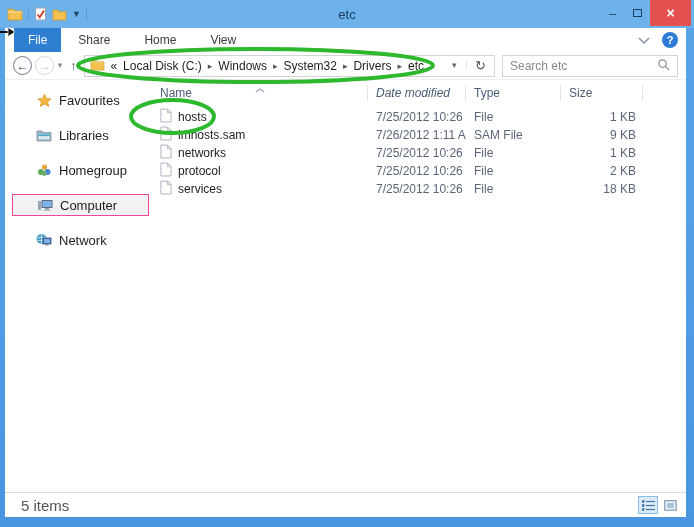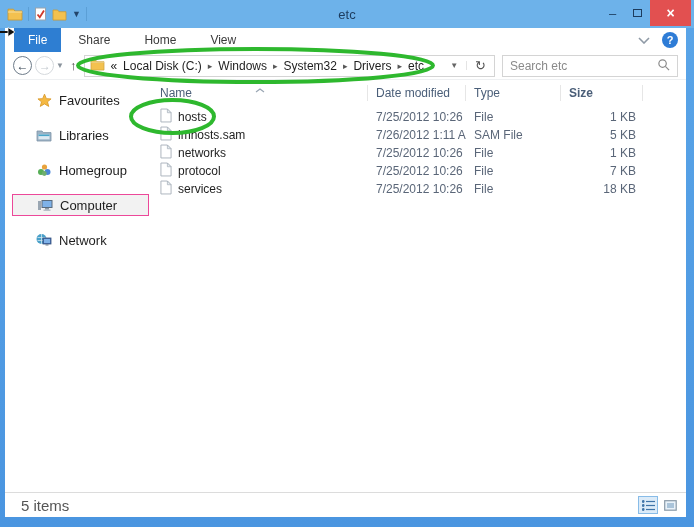--- a/index.html
+++ b/index.html
@@ -62,23 +62,23 @@
   .sidebar { width: 147px; flex: none; padding-top: 9px; }
   .sitem { height: 22px; display: flex; align-items: center; gap: 7px; padding-left: 24px;
            margin: 0 3px 13px 7px; color: #1e1e1e; font-size: 13px; }
   .sitem.sel { background: #f2f2f2; border: 1px solid #ec4899; }
   .sitem .sicon { width: 16px; display: flex; justify-content: center; flex: none; }
 
   .filearea { flex: 1; padding-top: 3px; position: relative; }
   .fhead { display: flex; height: 20px; align-items: center; color: #4a5e78; position: relative; }
   .hcell { padding-left: 8px; height: 16px; line-height: 16px; border-right: 1px solid #e6e6e6; }
   .hname { width: 216px; position: relative; }
-  .hdate { width: 98px; }
+  .hdate { width: 98px; font-style: italic; }
   .htype { width: 95px; }
-  .hsize { width: 82px; font-weight: bold; }
+  .hsize { width: 82px; }
   .hfill { flex: 1; border-right: none; }
   .sortcaret { position: absolute; left: 103px; top: -4px; }
 
   .rows { margin-top: 5px; }
   .frow { display: flex; height: 18px; align-items: center; color: #5a6678; }
   .ccell { padding-left: 8px; white-space: nowrap; overflow: hidden; }
   .cname { width: 216px; display: flex; align-items: center; gap: 6px; color: #1e1e1e; }
   .cdate { width: 98px; }
   .ctype { width: 95px; }
   .csize { width: 82px; text-align: right; padding-right: 7px; padding-left: 0; }
@@ -270,21 +270,21 @@
             <div class="frow">
               <span class="ccell cname">
                 <span><svg width="12" height="15" viewBox="0 0 13 16">
                     <path d="M1 1 h7 l4 4 v10 H1z" fill="#fff" stroke="#a7b0ba"></path>
                     <path d="M8 1 l4 4 h-4z" fill="#e8edf2" stroke="#a7b0ba" stroke-width="0.8"></path>
                   </svg></span>
                 <span>lmhosts.sam</span>
               </span>
               <span class="ccell cdate">7/26/2012 1:11 AM</span>
               <span class="ccell ctype">SAM File</span>
-              <span class="ccell csize">5 KB</span>
+              <span class="ccell csize">9 KB</span>
             </div>
             <div class="frow">
               <span class="ccell cname">
                 <span><svg width="12" height="15" viewBox="0 0 13 16">
                     <path d="M1 1 h7 l4 4 v10 H1z" fill="#fff" stroke="#a7b0ba"></path>
                     <path d="M8 1 l4 4 h-4z" fill="#e8edf2" stroke="#a7b0ba" stroke-width="0.8"></path>
                   </svg></span>
                 <span>networks</span>
               </span>
               <span class="ccell cdate">7/25/2012 10:26 PM</span>
@@ -294,21 +294,21 @@
             <div class="frow">
               <span class="ccell cname">
                 <span><svg width="12" height="15" viewBox="0 0 13 16">
                     <path d="M1 1 h7 l4 4 v10 H1z" fill="#fff" stroke="#a7b0ba"></path>
                     <path d="M8 1 l4 4 h-4z" fill="#e8edf2" stroke="#a7b0ba" stroke-width="0.8"></path>
                   </svg></span>
                 <span>protocol</span>
               </span>
               <span class="ccell cdate">7/25/2012 10:26 PM</span>
               <span class="ccell ctype">File</span>
-              <span class="ccell csize">7 KB</span>
+              <span class="ccell csize">2 KB</span>
             </div>
             <div class="frow">
               <span class="ccell cname">
                 <span><svg width="12" height="15" viewBox="0 0 13 16">
                     <path d="M1 1 h7 l4 4 v10 H1z" fill="#fff" stroke="#a7b0ba"></path>
                     <path d="M8 1 l4 4 h-4z" fill="#e8edf2" stroke="#a7b0ba" stroke-width="0.8"></path>
                   </svg></span>
                 <span>services</span>
               </span>
               <span class="ccell cdate">7/25/2012 10:26 PM</span>

